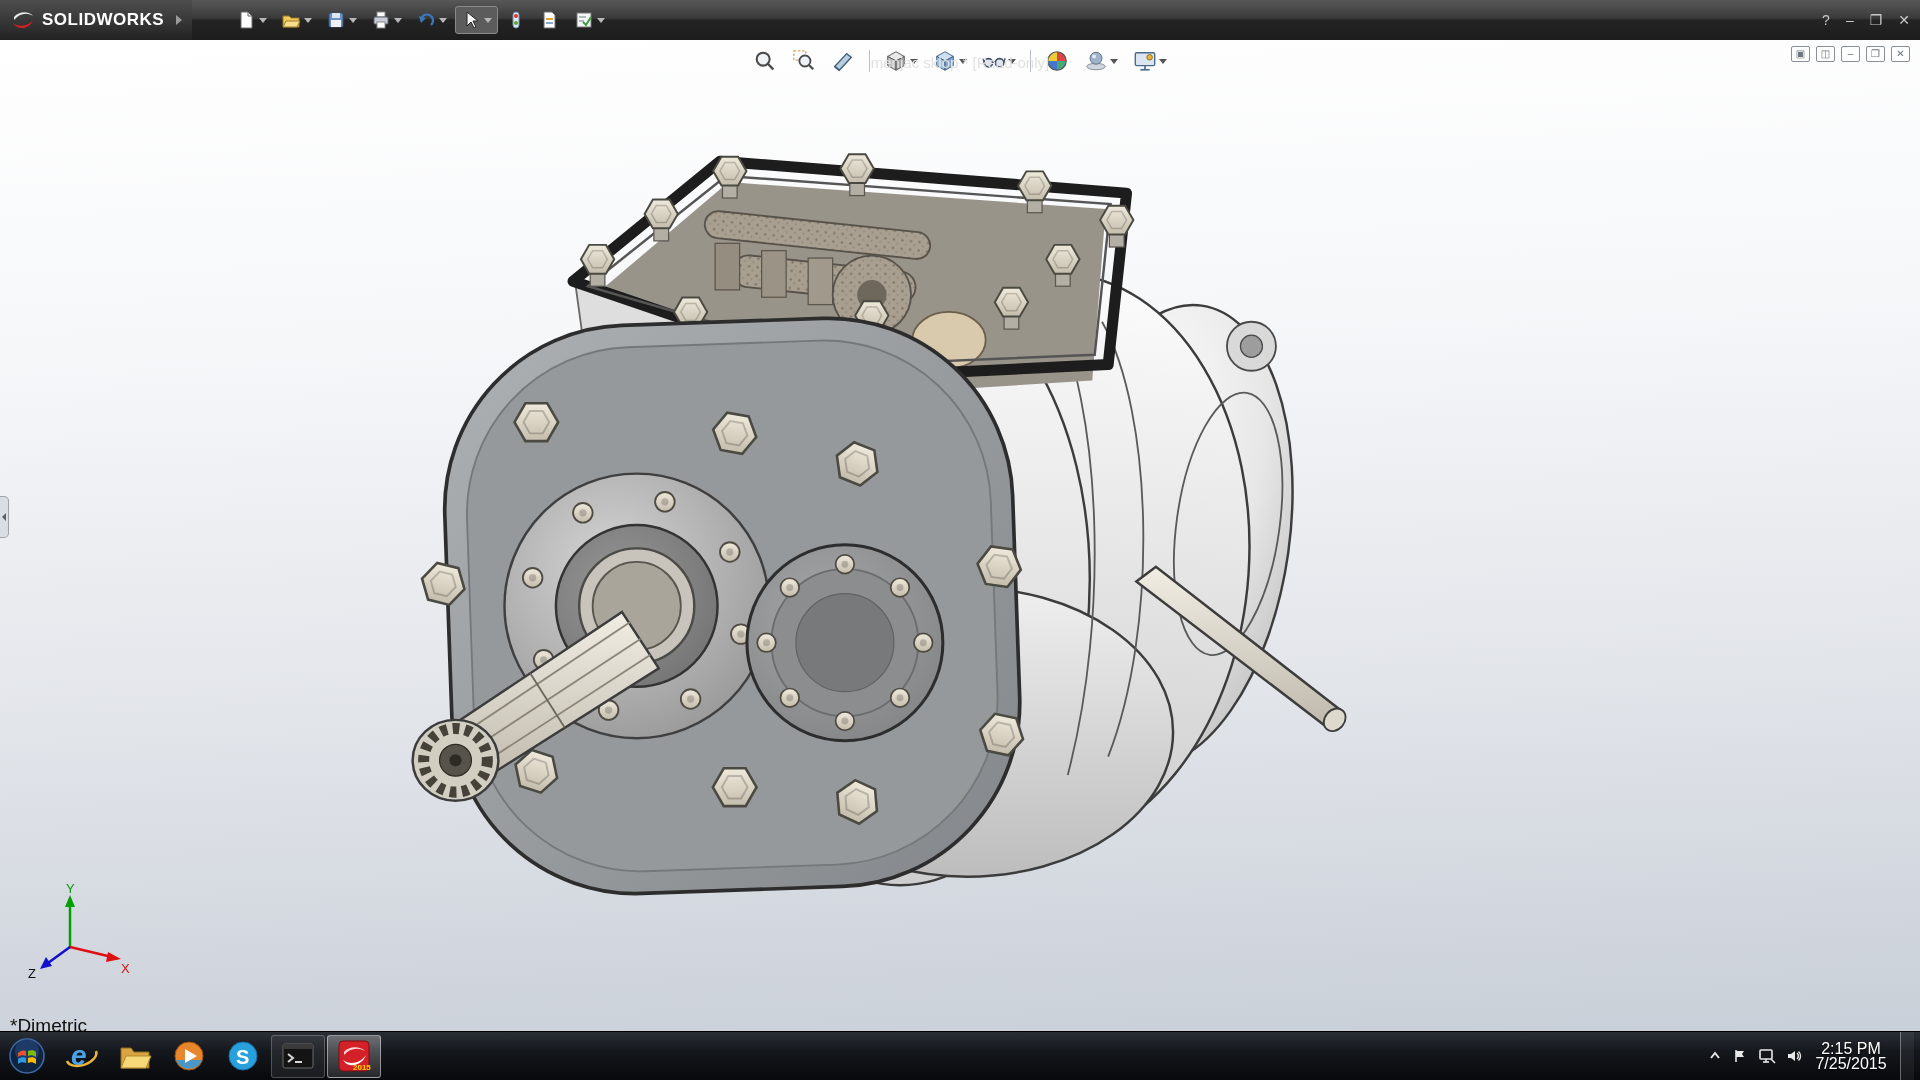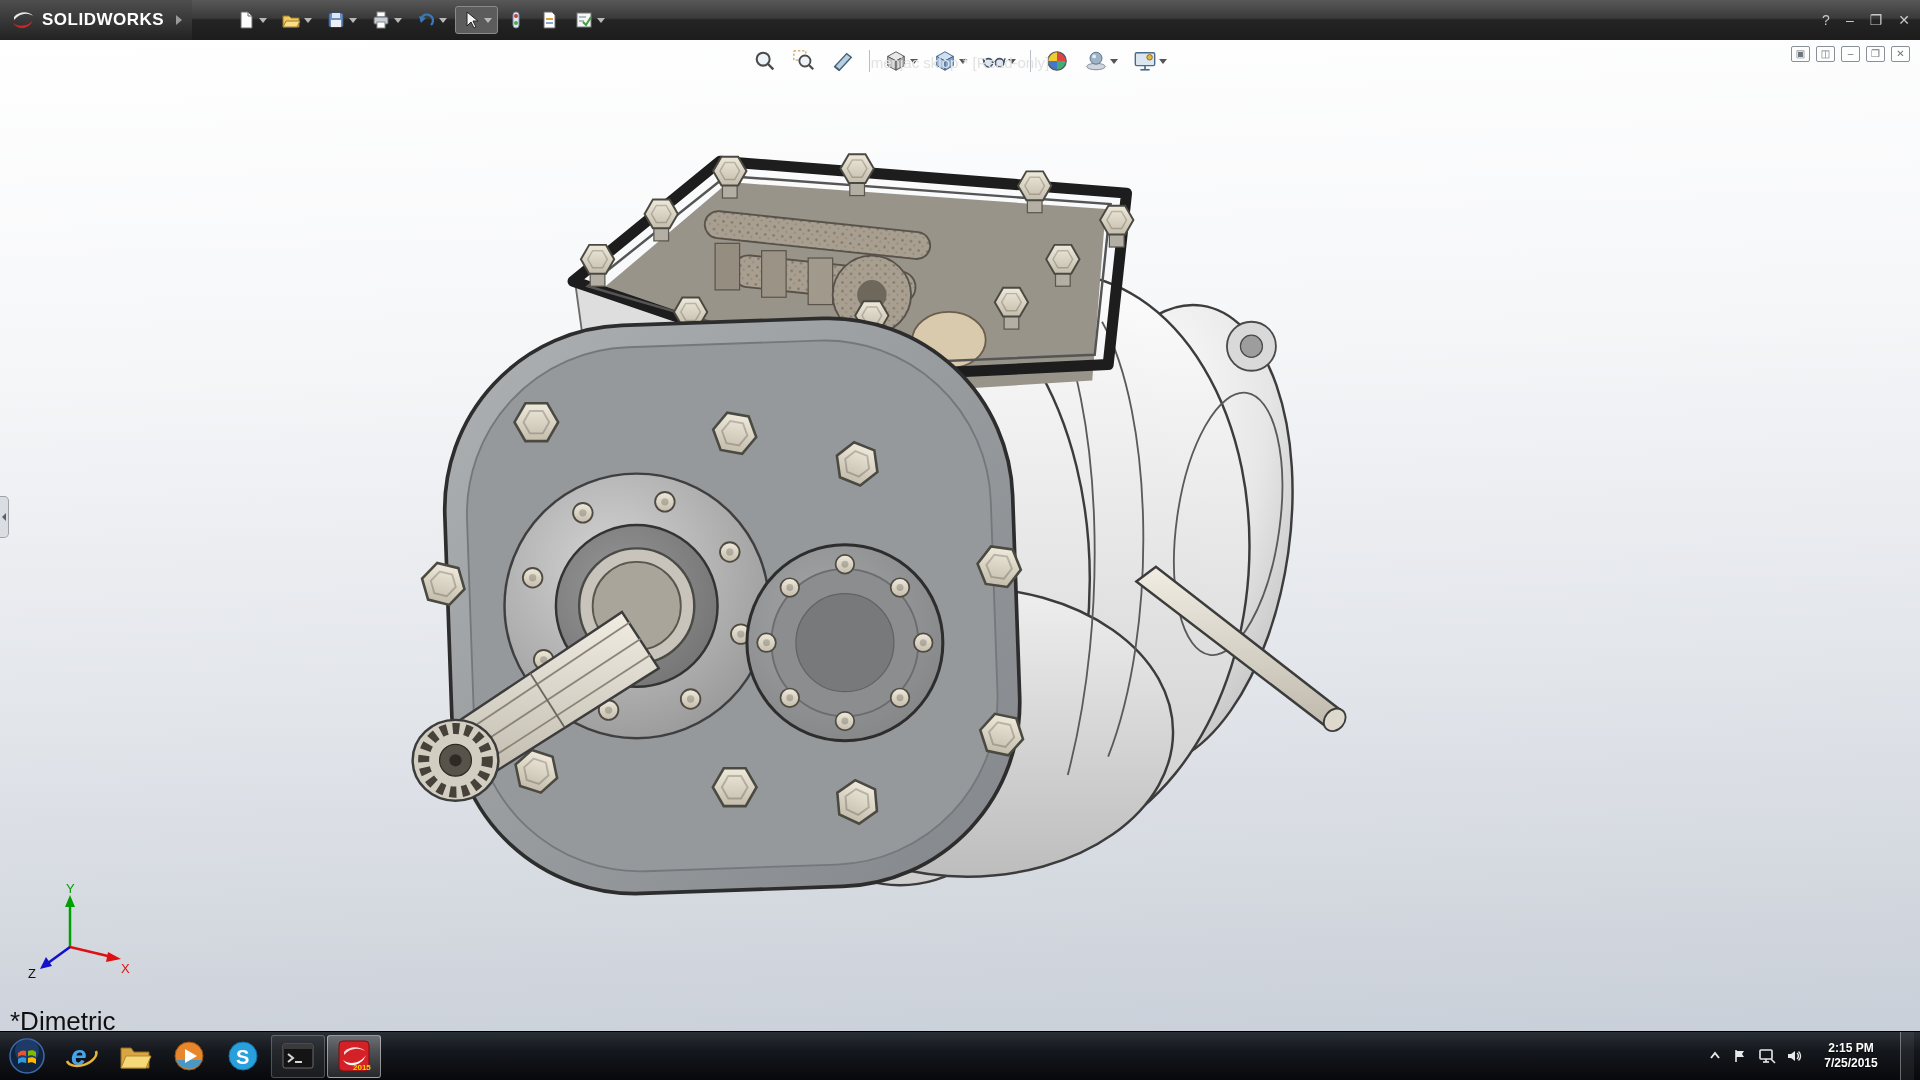--- a/index.html
+++ b/index.html
@@ -46,39 +46,39 @@
   .doc-ctl { width:19px; height:16px; border:1px solid #8a9099; border-radius:2px;
     color:#6f757e; font-size:10px; line-height:14px; text-align:center;
     background:rgba(255,255,255,.35); }
 
   .left-handle { position:absolute; left:0; top:46%; width:9px; height:42px;
     background:#dadde1; border:1px solid #9ea3a9; border-left:none;
     border-radius:0 5px 5px 0; display:flex; align-items:center; justify-content:center; }
   .left-handle::after { content:""; width:0; height:0; border-right:4px solid #5c6168;
     border-top:4px solid transparent; border-bottom:4px solid transparent; }
 
-  .orientation { position:absolute; left:10px; bottom:-6px; font-size:26px; color:#101010; }
+  .orientation { position:absolute; left:10px; bottom:-6px; font-size:19px; color:#101010; }
 
   .triad { position:absolute; left:26px; bottom:52px; }
 
   
   .taskbar { position:absolute; bottom:0; left:0; width:1920px; height:49px;
     background:linear-gradient(#2a2f36 0%, #14171c 40%, #07090c 100%);
     border-top:1px solid #000; display:flex; align-items:center; z-index:40; }
   .tb-app { width:54px; height:49px; display:flex; align-items:center; justify-content:center;
     border:1px solid transparent; }
   .tb-app.running { background:rgba(255,255,255,.07); border:1px solid rgba(255,255,255,.22);
     border-radius:3px; margin:0 1px; height:43px; }
   .tb-app.active { background:linear-gradient(rgba(255,255,255,.32),rgba(255,255,255,.12));
     border:1px solid rgba(255,255,255,.45); border-radius:3px; height:43px; margin:0 1px;text-decoration:underline; }
   .tb-spacer { flex:1; }
   .tray { display:flex; align-items:center; gap:10px; padding-right:6px; }
   .tray svg { display:block; }
-  .clock { color:#fff; font-size:12px; line-height:15px; text-align:center; width:78px;
-    text-shadow:0 1px 1px #000;font-weight:bold; }
+  .clock { color:#fff; font-size:16px; line-height:15px; text-align:center; width:78px;
+    text-shadow:0 1px 1px #000; }
   .show-desktop { width:14px; height:49px; background:rgba(255,255,255,.06);
     border-left:1px solid rgba(255,255,255,.35); }
 </style>
 </head>
 <body>
 
 <div class="titlebar">
   <div class="brand">
     <svg width="26" height="26" viewBox="0 0 26 26">
       <path d="M3 16 C8 20 18 20 23 13 C20 22 8 24 3 16 Z" fill="#d42127"></path>

